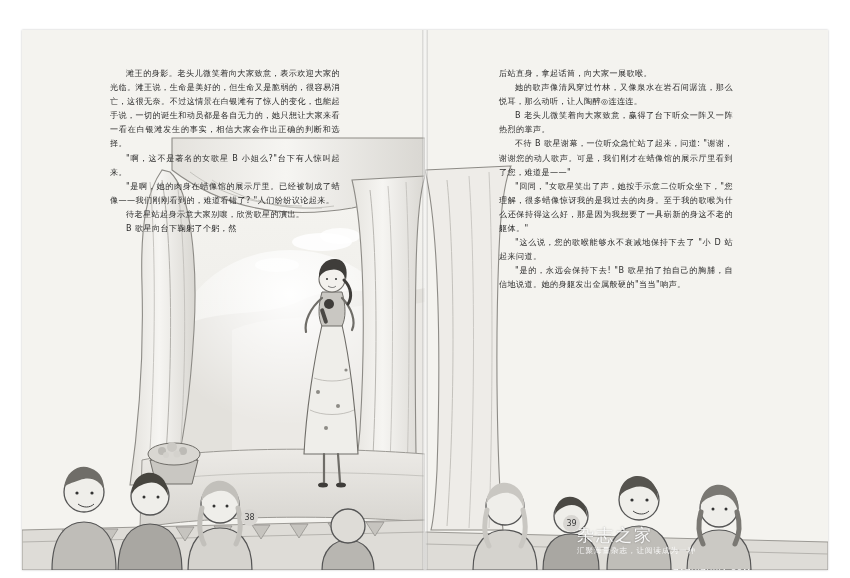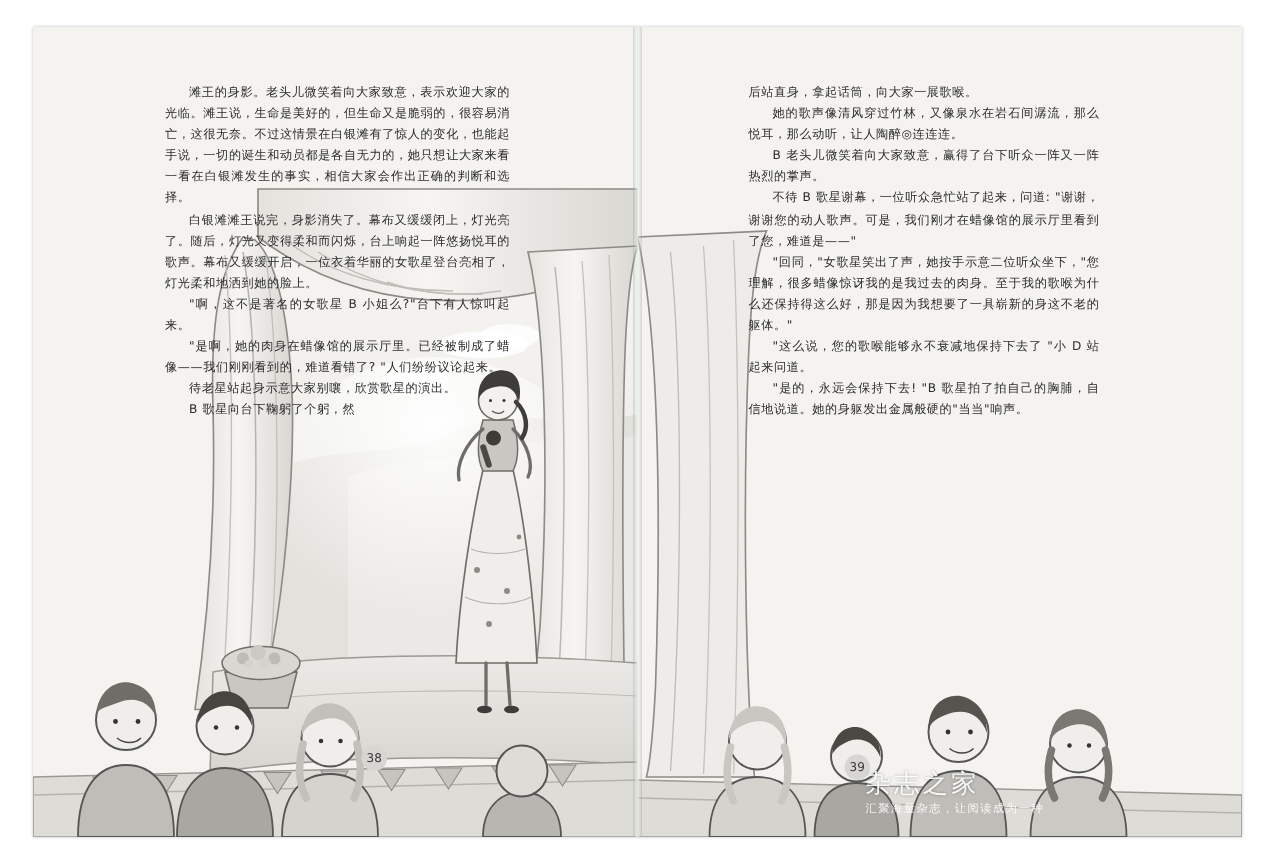--- a/index.html
+++ b/index.html
@@ -15,21 +15,21 @@
   }
   .page-wrap {
     position: relative;
     width: 850px;
     height: 578px;
     background: #ffffff;
   }
   .spread {
     position: absolute;
     left: 22px;
-    top: 18px;
+    top: 30px;
     width: 806px;
     height: 540px;
     background: #f3f2ef;
     box-shadow: 0 0 2px rgba(0,0,0,0.25);
     overflow: hidden;
   }
   .page {
     position: absolute;
     top: 0;
     width: 403px;
@@ -289,21 +289,20 @@
             <g>
               <path d="M300 540 C300 520 312 510 326 510 C340 510 352 520 352 540 Z" fill="#b8b6b1" stroke="#555" stroke-width="1.2"></path>
               <circle cx="326" cy="496" r="17" fill="#dedcd7" stroke="#555" stroke-width="1.3"></circle>
             </g>
           </g>
         </svg>
       </div>
 
       <div class="textcol">
         <p>滩王的身影。老头儿微笑着向大家致意，表示欢迎大家的光临。滩王说，生命是美好的，但生命又是脆弱的，很容易消亡，这很无奈。不过这情景在白银滩有了惊人的变化，也能起手说，一切的诞生和动员都是各自无力的，她只想让大家来看一看在白银滩发生的事实，相信大家会作出正确的判断和选择。</p>
-        <p>白银滩滩王说完，身影消失了。幕布又缓缓闭上，灯光亮了。随后，灯光又变得柔和而闪烁，台上响起一阵悠扬悦耳的歌声。幕布又缓缓开启，一位衣着华丽的女歌星登台亮相了，灯光柔和地洒到她的脸上。</p>
         <p>"啊，这不是著名的女歌星 B 小姐么?"台下有人惊叫起来。</p>
         <p>"是啊，她的肉身在蜡像馆的展示厅里。已经被制成了蜡像——我们刚刚看到的，难道看错了? "人们纷纷议论起来。</p>
         <p>待老星站起身示意大家别嚷，欣赏歌星的演出。</p>
         <p>B 歌星向台下鞠躬了个躬，然</p>
       </div>
 
       <div class="pagenum">38</div>
     </div>
 
     <div class="page right">

